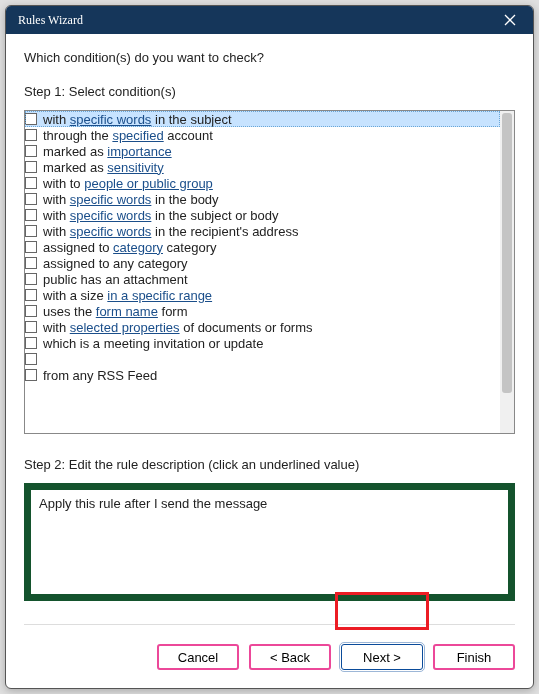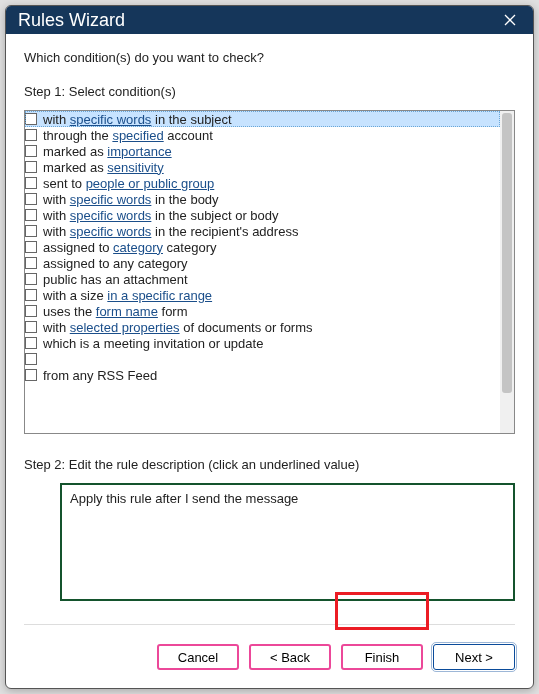--- a/index.html
+++ b/index.html
@@ -28,21 +28,22 @@
   .titlebar {
     background: #15365a;
     color: #fff;
     height: 36px;
     display: flex;
     align-items: center;
     padding: 0 12px;
     justify-content: space-between;
   }
   .titlebar-title {
-    font-size: 18px;
+    font-size: 12px;
+    font-family: Liberation Serif, serif;
   }
   .close-icon svg { display:block; }
   .close-icon { cursor: pointer; padding: 4px; }
   .body-area {
     flex: 1;
     padding: 16px 18px 8px 18px;
     display: flex;
     flex-direction: column;
     gap: 9px;
   }
@@ -95,25 +96,24 @@
   .scroll-thumb {
     position: absolute;
     top: 2px; left: 2px;
     width: 10px;
     height: 280px;
     background: #c4c4c4;
     border-radius: 3px;
   }
   .step2-label { margin-top: 14px; margin-bottom: 2px; }
   .desc-box {
-    border: 2px solid #14532d;
+    border: 7px solid #14532d;
     height: 118px;
     padding: 6px 8px;
     overflow: hidden;
-    margin-left: 36px;
   }
   .hr {
     border: none;
     border-top: 1px solid #ddd;
     margin: 14px 0 10px 0;
   }
   .button-row {
     display: flex;
     justify-content: flex-end;
     gap: 10px;
@@ -177,21 +177,21 @@
           <div class="cond-row">
             <span class="cond-check"></span>
             <span class="cond-text"><span>marked as </span><span class="link">importance</span></span>
           </div>
           <div class="cond-row">
             <span class="cond-check"></span>
             <span class="cond-text"><span>marked as </span><span class="link">sensitivity</span></span>
           </div>
           <div class="cond-row">
             <span class="cond-check"></span>
-            <span class="cond-text"><span>sent to </span><span class="link">people or public group</span></span>
+            <span class="cond-text"><span>with to </span><span class="link">people or public group</span></span>
           </div>
           <div class="cond-row">
             <span class="cond-check"></span>
             <span class="cond-text"><span>with </span><span class="link">specific words</span><span> in the body</span></span>
           </div>
           <div class="cond-row">
             <span class="cond-check"></span>
             <span class="cond-text"><span>with </span><span class="link">specific words</span><span> in the subject or body</span></span>
           </div>
           <div class="cond-row">
@@ -243,22 +243,22 @@
 
     <div class="desc-box">
       <span>Apply this rule after I send the message</span>
     </div>
 
     <hr class="hr">
 
     <div class="button-row">
       <button class="btn">Cancel</button>
       <button class="btn">&lt; Back</button>
+      <button class="btn focus" id="next-btn">Next &gt;</button>
       <button class="btn">Finish</button>
-      <button class="btn focus" id="next-btn">Next &gt;</button>
     </div>
 
   </div>
 </div>
 
 <div class="highlight-rect" id="highlight-rect" style="left: 335px; top: 592px; width: 94px; height: 38px;"></div>
 
 <svg class="arrow-svg" id="arrow-svg" width="539" height="694">
   <defs>
     <marker id="ah" markerWidth="12" markerHeight="12" refX="10" refY="5" orient="auto">

